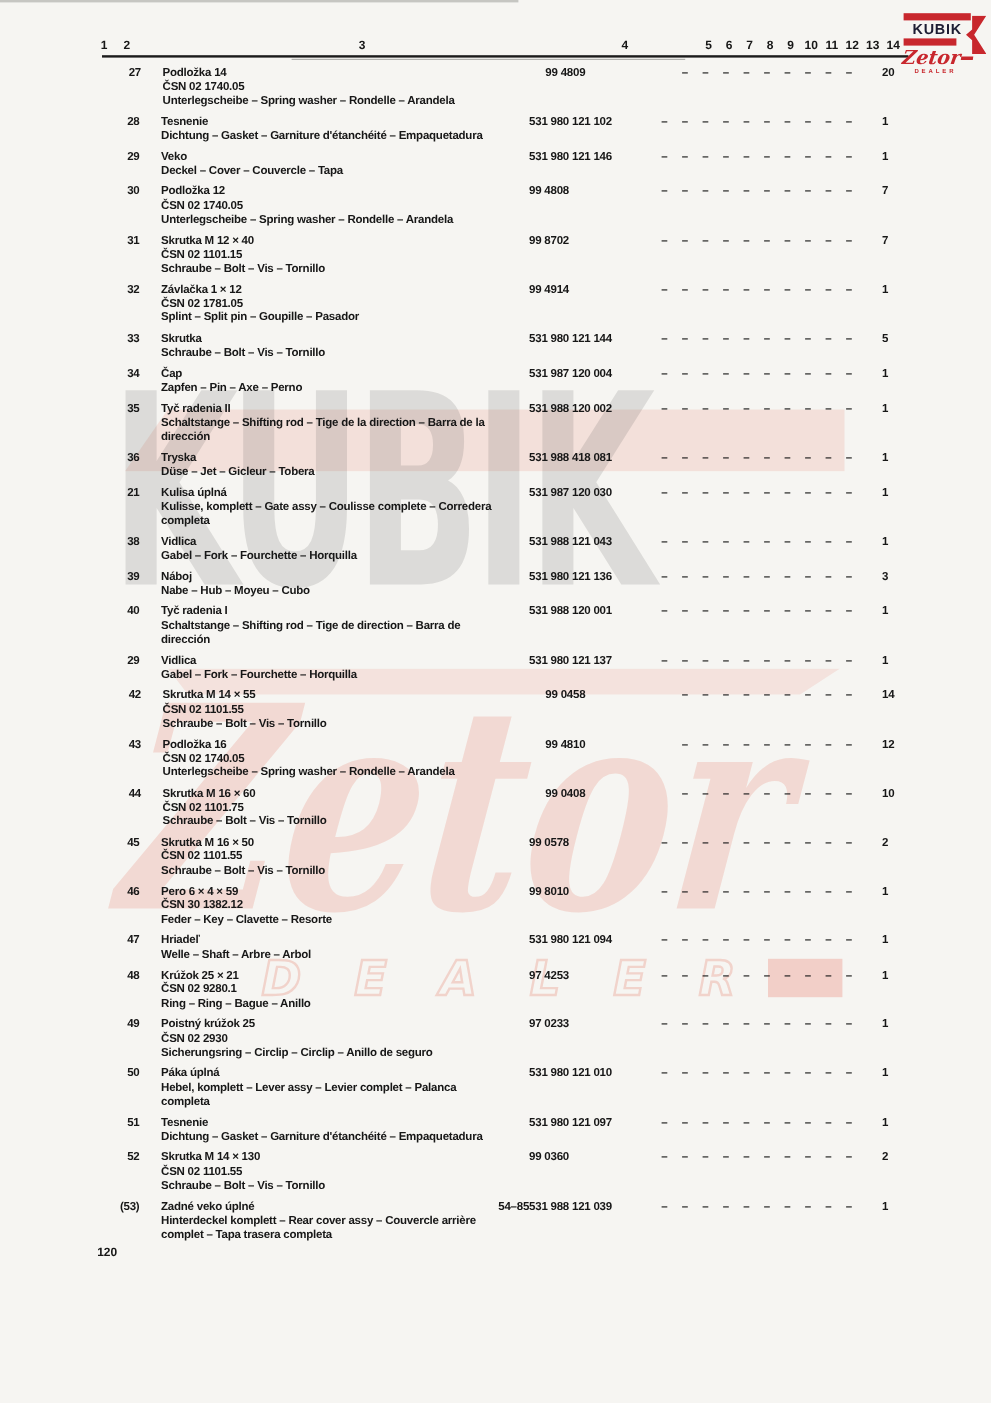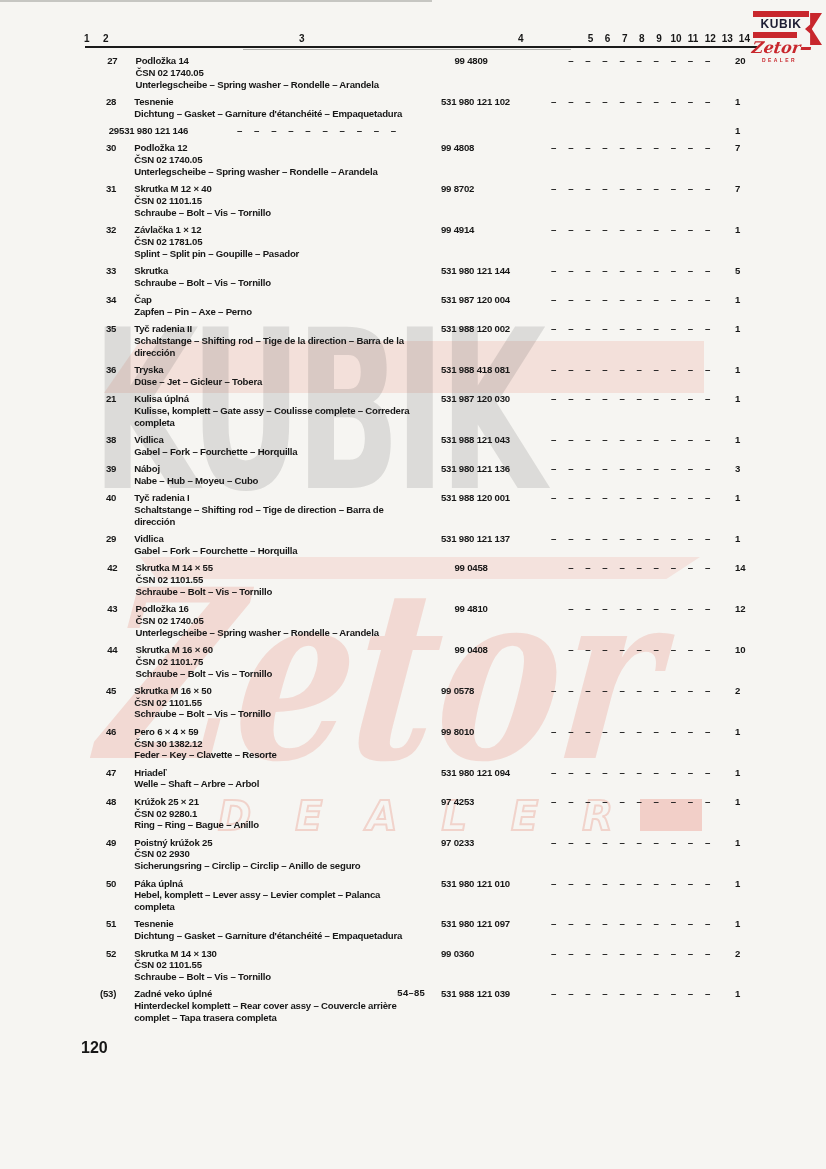--- a/index.html
+++ b/index.html
@@ -53,27 +53,27 @@
   .th-cell { width:17.1px; text-align:center; }
   .rule { position:absolute; left:85px; top:46px; width:672px; height:2px; background:#1b1b1b; z-index:2; }
   .rule-shadow { position:absolute; left:243px; top:49px; width:328px; height:1px; background:rgba(0,0,0,0.28); z-index:2; }
 
   .rows { position:absolute; left:0; top:55px; width:716px; z-index:2; }
   .row { position:relative; display:flex; margin-bottom:5.5px;
     font-size:9.6px; line-height:11.8px; font-weight:bold; letter-spacing:-0.2px; }
   .c-no   { width:34px; margin-left:85px; text-align:right; white-space:nowrap; }
   .c-desc { width:334px; margin-left:18px; position:relative; }
   .d-trans { white-space:pre-line; }
-  .d-ref  { position:absolute; right:16px; top:0; white-space:nowrap;font-family:Liberation Mono, monospace; }
+  .d-ref  { position:absolute; right:0; top:0; white-space:nowrap; }
   .c-part { width:96px; white-space:nowrap; }
   .c-dashes { display:flex; margin-left:16px; }
   .c-dash { width:17.1px; text-align:center; }
   .c-qty  { position:absolute; left:735px; top:0; width:27px; }
 
-  .page-number { position:absolute; left:81px; top:1039px; font-size:16px; font-weight:bold; z-index:2; }
+  .page-number { position:absolute; left:81px; top:1039px; font-size:10px; font-weight:bold; z-index:2; }
 </style>
 </head>
 <body>
 
 <div class="page">
 
   <div class="scan-top-line"></div>
 
   <div class="wm wm-band-a"></div>
   <div class="wm wm-kubik">KUBIK</div>
@@ -155,20 +155,26 @@
           <span class="c-dash">–</span>
           <span class="c-dash">–</span>
           <span class="c-dash">–</span>
           <span class="c-dash">–</span>
         </div>
     <div class="c-qty">1</div>
   </div>
 
   <div class="row">
     <div class="c-no">29</div>
+    <div class="c-desc">
+      <div class="d-name">Veko</div>
+
+      <div class="d-trans">Deckel – Cover – Couvercle – Tapa</div>
+
+    </div>
     <div class="c-part">531 980 121 146</div>
     <div class="c-dashes">
           <span class="c-dash">–</span>
           <span class="c-dash">–</span>
           <span class="c-dash">–</span>
           <span class="c-dash">–</span>
           <span class="c-dash">–</span>
           <span class="c-dash">–</span>
           <span class="c-dash">–</span>
           <span class="c-dash">–</span>

